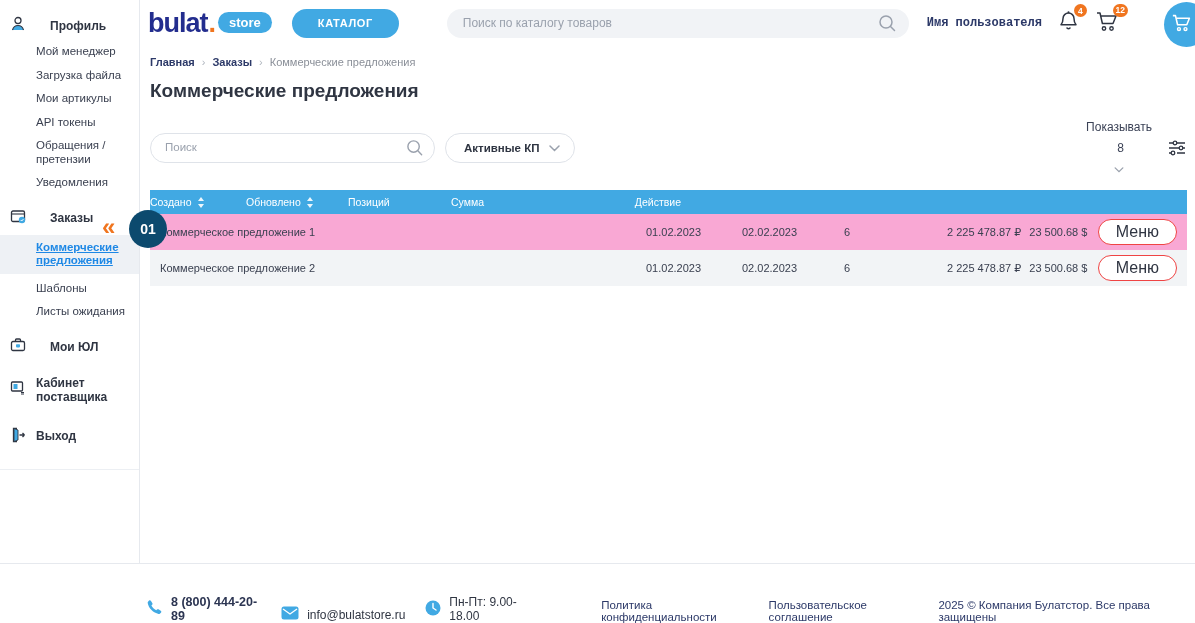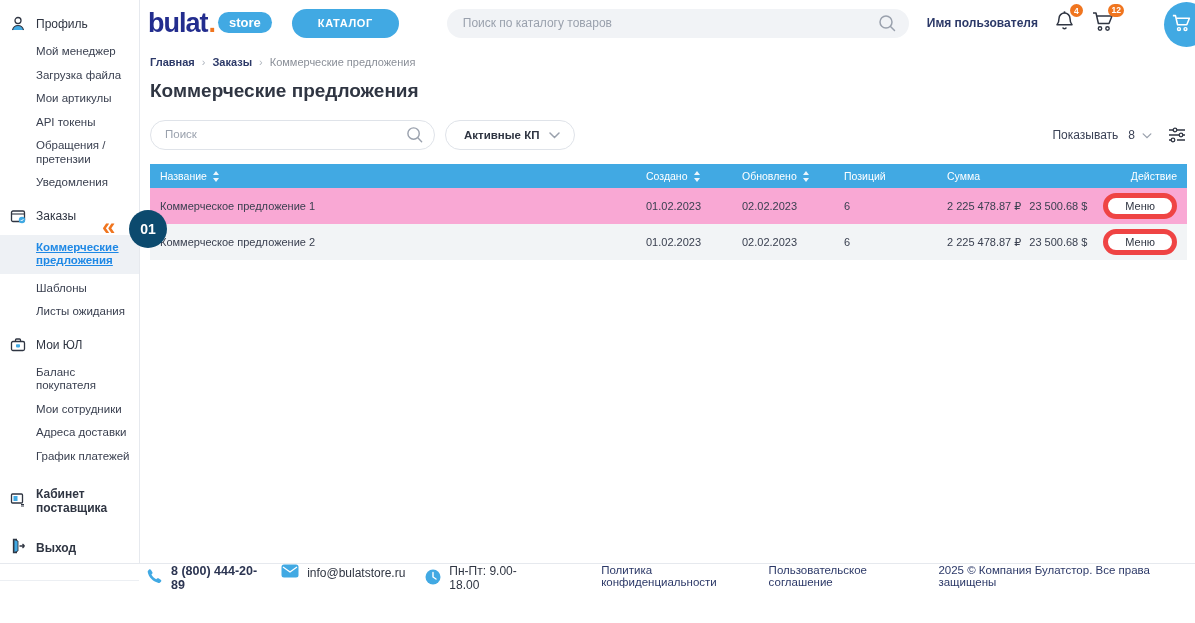--- a/index.html
+++ b/index.html
@@ -5,77 +5,77 @@
   * { margin:0; padding:0; box-sizing:border-box; }
   html,body { background:#fff; }
   body { font-family:"Liberation Sans","DejaVu Sans",sans-serif; color:#3a4050; }
   .page { position:relative; width:1195px; height:623px; background:#fff; overflow:hidden; }
 
   
   .sidebar { position:absolute; left:0; top:0; width:140px; height:563px; border-right:1px solid #e6e9ee; background:#fff; z-index:2; }
   .sb-top { position:relative; height:40px; border-bottom:1px solid #eceff3; display:flex; align-items:center; padding:0 10px; }
   .sb-title { font-size:11.5px; font-weight:bold; color:#2f3542; }
   .collapse-btn { position:absolute; right:6px; top:8px; width:24px; height:24px; border-radius:50%; background:#58b3e8; border:none; color:#fff; display:flex; align-items:center; justify-content:center; cursor:pointer; }
-  .sb-section-head { display:flex; align-items:center; gap:9px; padding:0 0 0 9px; margin-top:15px; font-size:12px; font-weight:normal; color:#2f3542; }
+  .sb-section-head { display:flex; align-items:flex-end; gap:23px; padding:0 0 0 9px; margin-top:15px; font-size:12px; font-weight:bold; color:#2f3542; }
   .sb-section-head .ic { width:18px; height:18px; flex:none; display:flex; }
   .sb-items { list-style:none; margin-top:10px; }
   .sb-item { font-size:11.5px; color:#3a4050; padding:2px 6px 2px 36px; line-height:13.5px; margin-bottom:6px; cursor:pointer; }
   .sb-item.active { background:#eef1f5; color:#1e88e5; text-decoration:underline; padding-top:6px; padding-bottom:6px; font-weight:bold; }
   .sb-bold-row { display:flex; align-items:center; gap:9px; padding-left:9px; margin-top:22px; font-size:12px; font-weight:bold; color:#2f3542; cursor:pointer; }
   .sb-divider { height:1px; background:#eceff3; margin-top:22px; }
 
   
   .main { position:absolute; left:141px; top:0; width:1054px; height:563px; }
   .topbar { display:flex; align-items:center; height:46px; padding-left:7px; }
   .logo { display:flex; align-items:baseline; cursor:pointer; }
   .logo-word { font-size:27px; font-weight:800; color:#232d8e; letter-spacing:-1px; }
   .logo-dot { font-size:27px; font-weight:800; color:#f0751f; margin-left:1px; }
   .logo-pill { background:#41a9e3; color:#fff; font-size:13px; font-weight:bold; padding:3px 11px; border-radius:12px; margin-left:2px; position:relative; top:-5px; }
   .catalog-btn { margin-left:20px; background:#41a9e3; color:#fff; border:none; border-radius:15px; height:29px; padding:0 26px; font-size:11px; font-weight:bold; letter-spacing:0.6px; cursor:pointer; font-family:inherit; }
   .search-wrap { position:relative; margin-left:48px; width:462px; }
   .search-input { width:100%; height:29px; background:#f1f3f6; border:none; border-radius:15px; padding:0 40px 0 16px; font-size:12px; color:#3a4050; font-family:inherit; outline:none; }
   .search-input::placeholder { color:#9aa1ad; }
   .search-ic-right { position:absolute; right:12px; top:5px; }
-  .user-name { margin-left:18px; font-size:12px; font-weight:bold; color:#2c3968; cursor:pointer; white-space:nowrap; }
+  .user-name { margin-left:18px; font-size:12px; font-weight:bold; color:#2c3968; cursor:pointer; white-space:nowrap;font-family:Liberation Mono, monospace; }
   .icon-btn { position:relative; margin-left:16px; cursor:pointer; display:flex; }
   .badge { position:absolute; top:-6px; right:-8px; background:#f0751f; color:#fff; font-size:8.5px; font-weight:bold; min-width:13px; height:13px; border-radius:8px; display:flex; align-items:center; justify-content:center; padding:0 3px; }
 
   .content { padding:8px 9px 0 9px; }
   .breadcrumb { display:flex; align-items:center; gap:7px; font-size:11px; margin-top:2px; }
   .crumb { color:#2c3968; font-weight:bold; cursor:pointer; }
   .crumb-sep { color:#b0b6bf; }
   .crumb-current { color:#8a8f98; }
   .page-title { font-size:19px; font-weight:bold; color:#2f3542; margin-top:12px; }
 
   .controls { display:flex; align-items:center; margin-top:18px; }
   .tbl-search-wrap { position:relative; width:285px; }
   .tbl-search { width:100%; height:30px; border:1px solid #dfe3e9; border-radius:16px; padding:0 38px 3px 14px; font-size:11.5px; color:#3a4050; font-family:inherit; outline:none; background:#fff; }
   .tbl-search::placeholder { color:#9aa1ad; }
   .tbl-search-ic { position:absolute; right:11px; top:6px; }
   .dropdown { margin-left:10px; height:30px; border:1px solid #dfe3e9; border-radius:16px; display:flex; align-items:center; gap:10px; padding:0 14px 0 18px; font-size:11.5px; font-weight:bold; color:#2f3542; cursor:pointer; background:#fff; }
-  .show-ctl { margin-left:auto; display:flex; align-items:center; gap:7px; font-size:12px; color:#3b4256; }
+  .show-ctl { margin-left:auto; display:flex; align-items:center; gap:7px; font-size:12px; color:#3b4256;flex-direction:column; }
   .show-val { margin-left:3px; }
   .filter-btn { margin-left:16px; cursor:pointer; display:flex; }
 
   
   .table { margin-top:14px; width:1037px; }
   .t-head { display:flex; align-items:center; height:24px; background:#41a9e3; color:#fff; font-size:10.5px; }
   .t-row { display:flex; align-items:center; height:36px; font-size:11px; color:#3a4050; background:#f9a8d4; }
   .t-row.alt { background:#f2f4f6; }
   .c-name { flex:1 1 auto; padding-left:10px; display:flex; align-items:center; gap:5px; }
   .c-created { width:96px; flex:none; display:flex; align-items:center; gap:5px; }
   .c-updated { width:102px; flex:none; display:flex; align-items:center; gap:5px; }
   .c-pos { width:103px; flex:none; }
   .c-sum { width:140px; flex:none; display:flex; gap:8px; white-space:nowrap; }
   .c-action { width:100px; flex:none; display:flex; justify-content:flex-end; padding-right:10px; }
   .sort-ic { display:flex; opacity:0.9; }
-  .menu-btn { height:26px; padding:0 17px; border:5px solid #ef4444; border-radius:14px; background:#fff; color:#2f3542; font-size:11px; font-family:inherit; cursor:pointer; }
-
-  
-  .footer { position:absolute; left:0; bottom:0; width:1195px; height:60px; border-top:1px solid #e6e9ee; display:flex; align-items:flex-start; padding:0 10px 0 146px; background:#fff; }
+  .menu-btn { height:26px; padding:0 17px; border:1px solid #ef4444; border-radius:14px; background:#fff; color:#2f3542; font-size:16px; font-family:inherit; cursor:pointer; }
+
+  
+  .footer { position:absolute; left:0; bottom:0; width:1195px; height:60px; border-top:1px solid #e6e9ee; display:flex; align-items:flex-end; padding:0 10px 0 146px; background:#fff; }
   .f-item { display:flex; align-items:center; gap:8px; font-size:12px; color:#2f3542; }
   .f-phone { font-size:12.5px; font-weight:bold; color:#2c3552; }
   .f-gap1 { margin-left:22px; } .f-gap2 { margin-left:20px; }
   .f-link { font-size:11.5px; color:#2c3968; cursor:pointer; }
   .f-link1 { margin-left:66px; } .f-link2 { margin-left:14px; }
   .f-copy { margin-left:20px; font-size:11.5px; color:#2c3968; }
 
   
   .floating-cart { position:absolute; right:-14px; top:2px; width:45px; height:45px; border-radius:50%; background:#41a9e3; display:flex; align-items:center; padding-left:7px; cursor:pointer; z-index:5; }
   .step-chevron { position:absolute; left:102px; top:215px; color:#f0751f; font-size:24px; font-weight:bold; z-index:6; line-height:1; }
@@ -126,26 +126,20 @@
     <div class="sb-section-head">
       <span class="ic">
         <svg width="18" height="18" viewBox="0 0 18 18">
             <rect x="2.5" y="5.5" width="13" height="9" rx="1.5" fill="none" stroke="#2f3542" stroke-width="1.3"></rect>
             <path d="M6.5 5.5V4a1 1 0 0 1 1-1h3a1 1 0 0 1 1 1v1.5" fill="none" stroke="#2f3542" stroke-width="1.3"></path>
             <rect x="7" y="8.2" width="4" height="3.2" rx="0.8" fill="#41a9e3"></rect>
           </svg>
       </span>
       <span>Мои ЮЛ</span>
     </div>
-    <ul class="sb-items">
-      <li class="sb-item">Баланс покупателя</li>
-      <li class="sb-item">Мои сотрудники</li>
-      <li class="sb-item">Адреса доставки</li>
-      <li class="sb-item">График платежей</li>
-    </ul>
 
     <div class="sb-bold-row">
       <span class="ic">
         <svg width="18" height="18" viewBox="0 0 18 18">
             <rect x="2.5" y="3" width="11" height="9" rx="1" fill="none" stroke="#2f3542" stroke-width="1.3"></rect>
             <rect x="4.5" y="5" width="4" height="5" fill="#41a9e3"></rect>
             <path d="M12 13.5h3M12 15h3" stroke="#2f3542" stroke-width="1.1"></path>
           </svg>
       </span>
       <span>Кабинет поставщика</span>
@@ -249,29 +243,20 @@
               <path d="M1 3h4m4 0h8M1 8h10m4 0h2M1 13h2m6 0h8" stroke="#2f3542" stroke-width="1.3"></path>
               <circle cx="7" cy="3" r="1.8" fill="none" stroke="#2f3542" stroke-width="1.3"></circle>
               <circle cx="13" cy="8" r="1.8" fill="none" stroke="#2f3542" stroke-width="1.3"></circle>
               <circle cx="5" cy="13" r="1.8" fill="none" stroke="#2f3542" stroke-width="1.3"></circle>
             </svg>
         </span>
       </div>
 
       <div class="table">
         <div class="t-head">
-          <div class="c-name">
-            <span>Название</span>
-            <span class="sort-ic">
-                <svg width="8" height="11" viewBox="0 0 8 11">
-                  <path d="M4 0 7 4H1z" fill="#fff"></path>
-                  <path d="M4 11 1 7h6z" fill="#fff"></path>
-                </svg>
-              </span>
-          </div>
           <div class="c-created">
             <span>Создано</span>
             <span class="sort-ic">
                 <svg width="8" height="11" viewBox="0 0 8 11">
                   <path d="M4 0 7 4H1z" fill="#fff"></path>
                   <path d="M4 11 1 7h6z" fill="#fff"></path>
                 </svg>
               </span>
           </div>
           <div class="c-updated">

